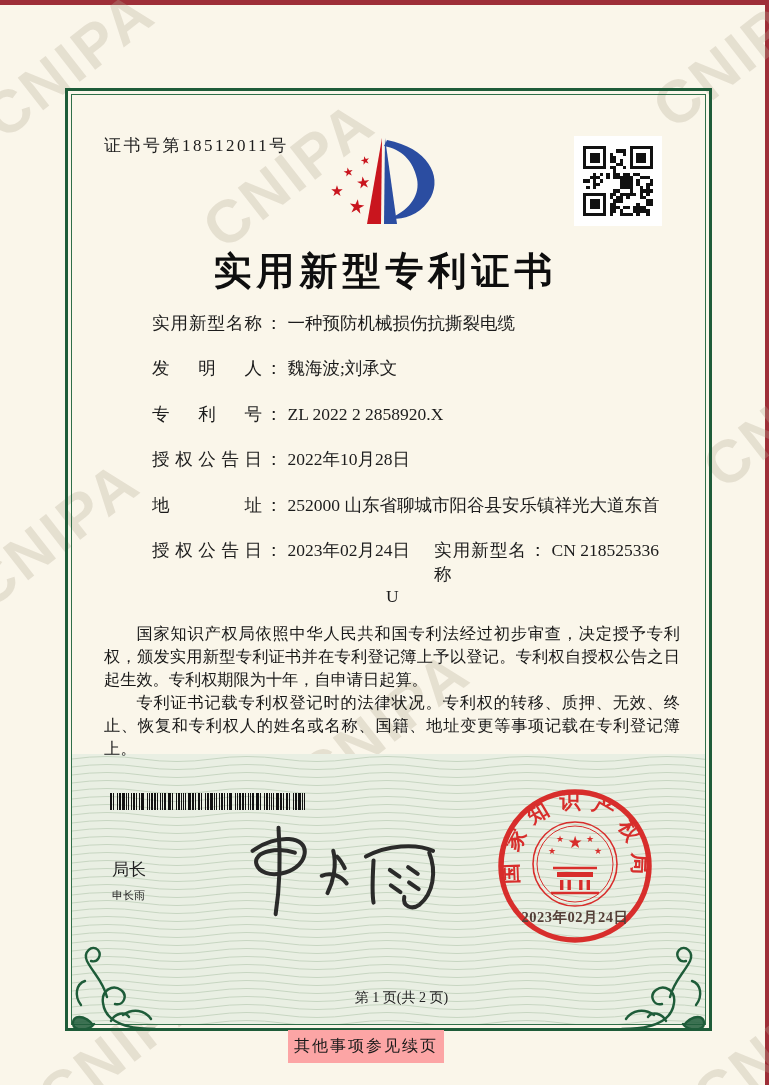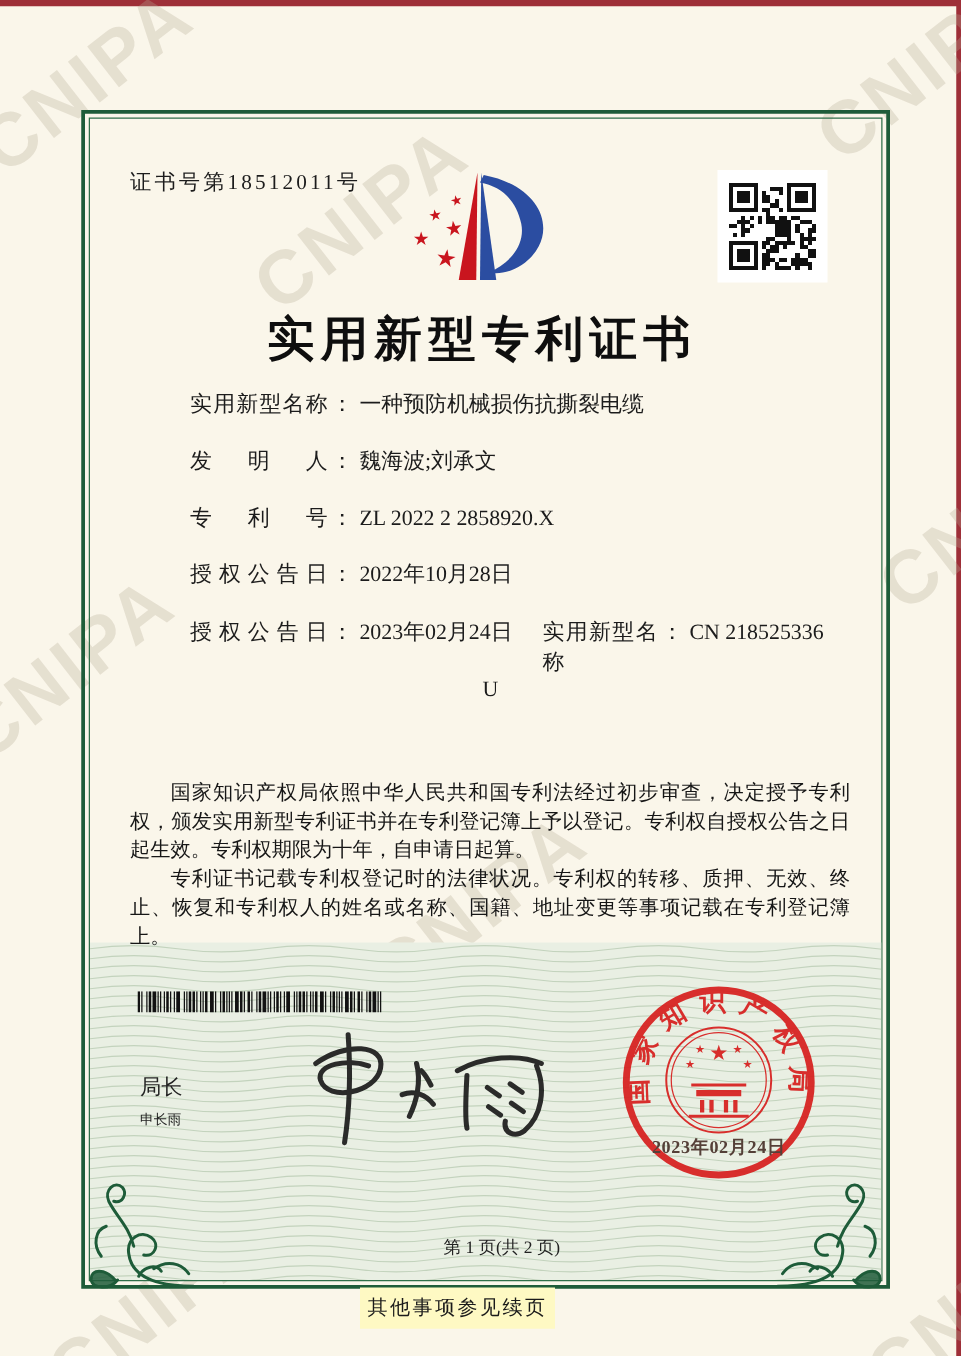--- a/index.html
+++ b/index.html
@@ -44,21 +44,21 @@
   
   .sig-title{left:112px;top:858px;font-family:"Liberation Sans","DejaVu Sans",sans-serif;
              font-size:17px;color:#222;}
   .sig-name{left:112px;top:888px;font-family:Liberation Mono, monospace;
             font-size:11px;color:#222;}
   .signature{left:226px;top:822px;width:226px;height:96px;}
   
   .seal{left:495px;top:786px;width:160px;height:160px;}
   
   .page-no{left:65px;top:989px;width:641px;text-align:center;font-size:14px;color:#222;margin-left:16px;}
-  .cont-box{left:288px;top:1030px;width:156px;height:33px;background:#fef9c3;
+  .cont-box{left:288px;top:1030px;width:156px;height:33px;background:#fca5a5;
             display:flex;align-items:center;justify-content:center;font-size:16px;
             letter-spacing:2px;color:#1a1a1a;}
 </style>
 </head>
 <body>
 
 <div class="abs edge-top"></div>
 <div class="abs edge-right"></div>
 
 <span class="wm" style="left:-30px;top:30px;">CNIPA</span>
@@ -292,20 +292,23 @@
   <div class="frow">
     <span class="flabel">发明人</span><span class="fcolon">：</span><span>魏海波;刘承文</span>
   </div>
   <div class="frow">
     <span class="flabel">专利号</span><span class="fcolon">：</span><span>ZL 2022 2 2858920.X</span>
   </div>
   <div class="frow">
     <span class="flabel">授权公告日</span><span class="fcolon">：</span><span>2022年10月28日</span>
   </div>
   <div class="frow">
+    <span class="flabel">地址</span><span class="fcolon">：</span><span>252000 山东省聊城市阳谷县安乐镇祥光大道东首</span>
+  </div>
+  <div class="frow">
     <span class="flabel">授权公告日</span><span class="fcolon">：</span><span>2023年02月24日</span>
     <span class="fgroup2">
       <span class="flabel">实用新型名称</span><span class="fcolon">：</span><span>CN 218525336 U</span>
     </span>
   </div>
 </div>
 
 <div class="abs paras">
   <p>国家知识产权局依照中华人民共和国专利法经过初步审查，决定授予专利权，颁发实用新型专利证书并在专利登记簿上予以登记。专利权自授权公告之日起生效。专利权期限为十年，自申请日起算。</p>
   <p>专利证书记载专利权登记时的法律状况。专利权的转移、质押、无效、终止、恢复和专利权人的姓名或名称、国籍、地址变更等事项记载在专利登记簿上。</p>

